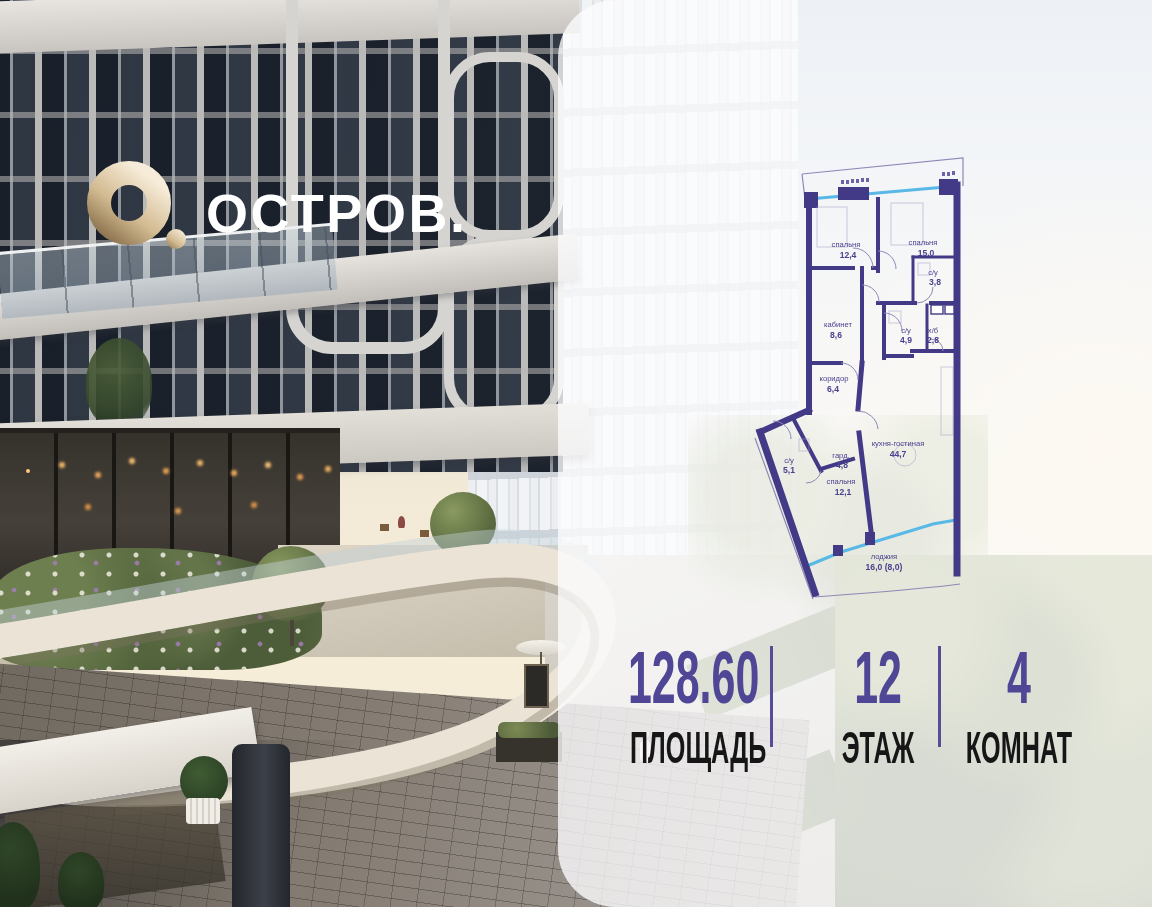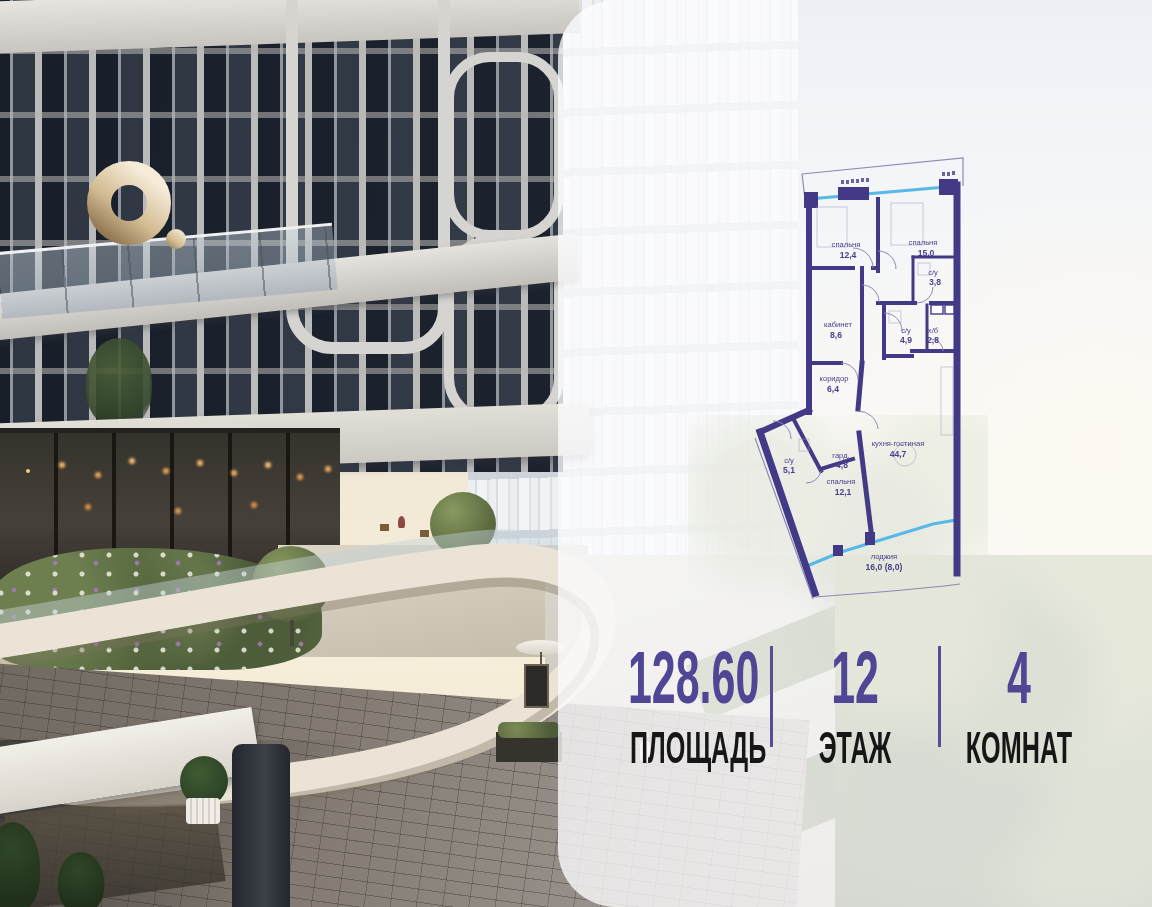--- a/index.html
+++ b/index.html
@@ -131,21 +131,21 @@
     background:rgba(255,255,255,.82);}
   .banner-text{position:absolute;left:90px;top:12px;color:#141414;font-weight:700;
     font-size:42px;line-height:45px;letter-spacing:.5px;white-space:nowrap;}
   .banner-text div{transform:scaleX(.66);transform-origin:left center;}
 
   .stat{top:641px;width:200px;text-align:center;}
   .stat .num{font-weight:700;font-size:74px;line-height:1;color:#4f4795;transform:scaleX(.58);}
   .stat .lab{font-weight:700;font-size:45px;line-height:1;color:#161616;margin-top:10px;transform:scaleX(.56);}
   .sep{top:646px;width:3px;height:101px;background:#574d97;}
   .sep.sp1{left:770px;} .sep.sp2{left:938px;}
-  .st1{left:586px;} .st2{left:755px;} .st3{left:919px;}
+  .st1{left:586px;} .st2{left:778px;} .st3{left:919px;}
 
   
   .logo-mark{left:82px;top:155px;}
   .brand{left:206px;top:182px;color:#ffffff;font-weight:700;font-size:54px;
     letter-spacing:2.5px;white-space:nowrap;}
 
   
   .plan{left:745px;top:153px;}
   .plan text{font-family:"Liberation Sans",sans-serif;fill:#49418f;}
   .rname{font-size:7.6px;} .rarea{font-size:8.6px;font-weight:700;}
@@ -329,20 +329,21 @@
     <defs>
       <linearGradient id="gold" x1="0" y1="1" x2="0.75" y2="0">
         <stop offset="0" stop-color="#8d744f"></stop>
         <stop offset="0.45" stop-color="#d3bb92"></stop>
         <stop offset="1" stop-color="#f6ecd9"></stop>
       </linearGradient>
     </defs>
     <circle cx="47" cy="48" r="30" fill="none" stroke="url(#gold)" stroke-width="24"></circle>
     <circle cx="94" cy="84" r="10" fill="url(#gold)"></circle>
   </svg>
+  <div class="abs brand">ОСТРОВ.</div>
 
 
   <div class="abs stat st1">
     <div class="num">128.60</div>
     <div class="lab">ПЛОЩАДЬ</div>
   </div>
   <div class="abs sep sp1"></div>
   <div class="abs stat st2">
     <div class="num">12</div>
     <div class="lab">ЭТАЖ</div>

